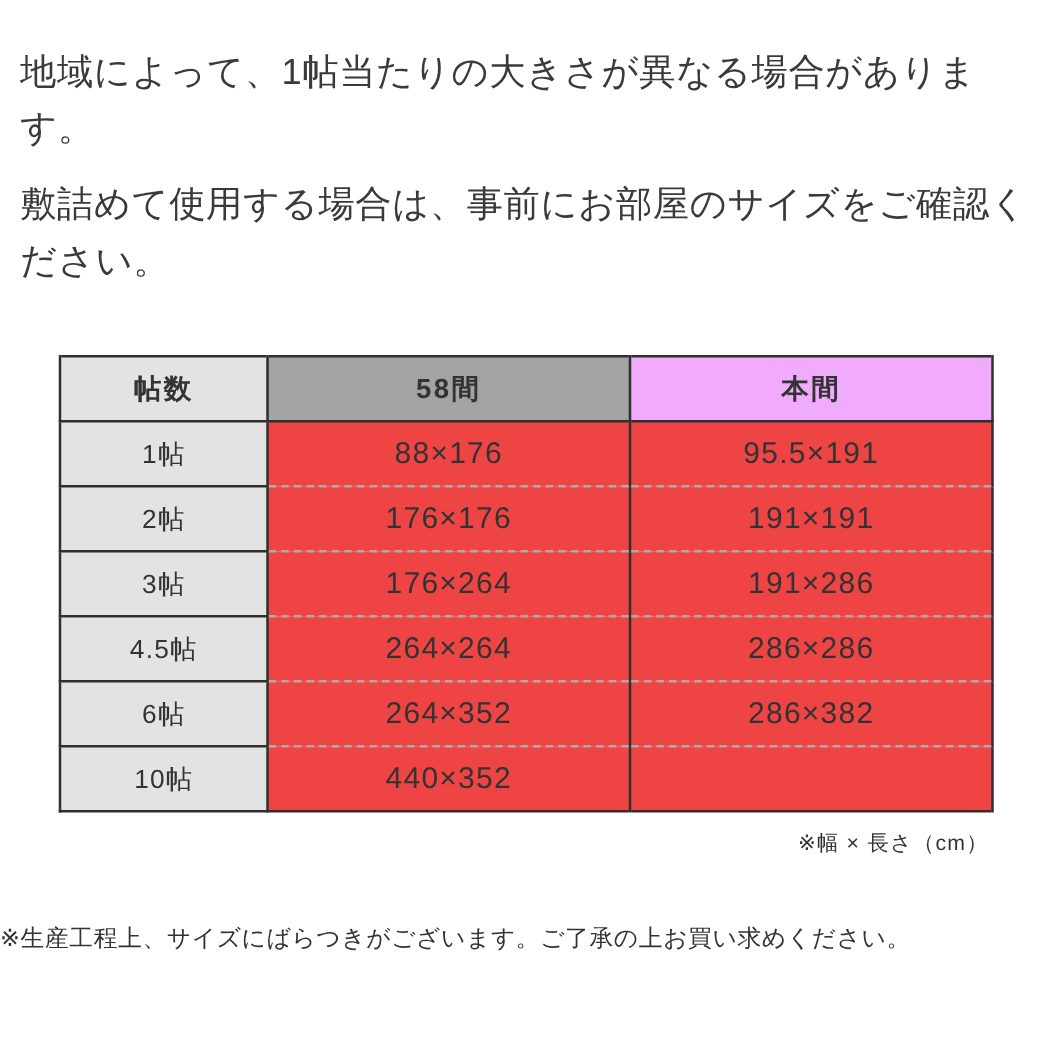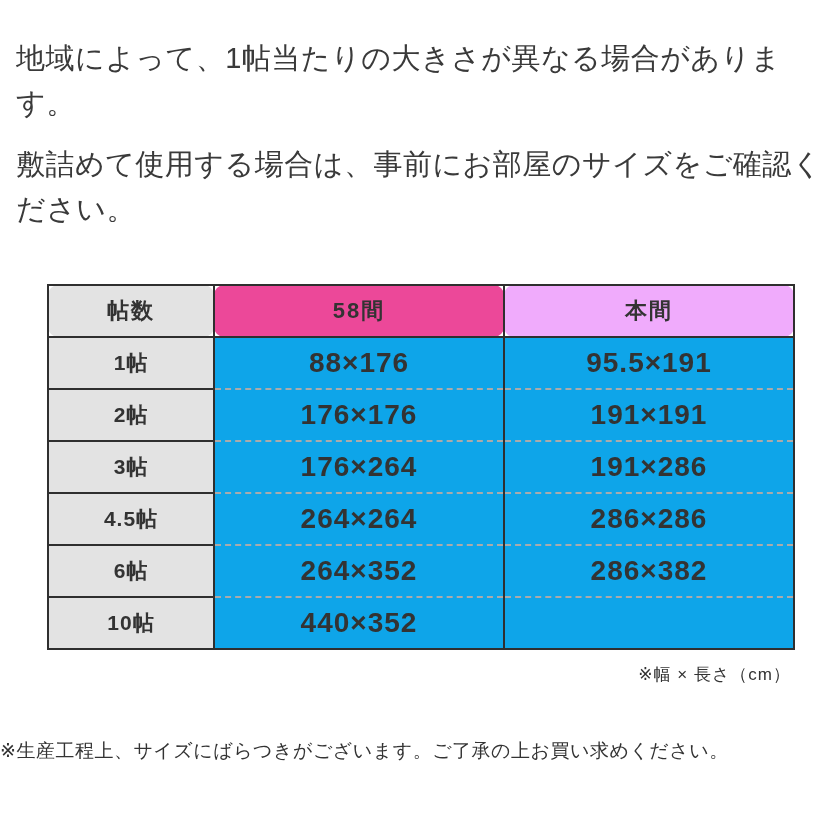--- a/index.html
+++ b/index.html
@@ -57,44 +57,42 @@
     vertical-align: middle;
     padding: 0;
   }
   .size-table thead tr { height: 52px; }
   .size-table thead th {
     border-bottom: 2px solid #2f2f2f;
     font-size: 22px;
     font-weight: bold;
     letter-spacing: 2px;
     color: #333333;
-    border-radius: 10px;
   }
   .hdr-label { background: #e3e3e3; }
-  .hdr-58    { background: #ec4899; }
+  .hdr-58    { background: #a3a3a3; }
   .hdr-honma { background: #f0abfc; margin-left: 44px; }
 
   .size-table tbody tr { height: 52px; }
   .size-table tbody th {
     background: #e3e3e3;
     border-top: 2px solid #000000;
     border-bottom: 2px solid #2f2f2f;
     font-size: 21px;
-    font-weight: bold;
+    font-weight: normal;
     letter-spacing: 1px;
     color: #333333;
   }
   .size-table tbody td {
-    background: #0ea5e9;
+    background: #ef4444;
     border-top: 2px dashed #ababab;
     border-bottom: 2px dashed #ababab;
-    font-size: 28px;
+    font-size: 24px;
     letter-spacing: 1px;
     color: #333333;
-    font-weight: bold;
   }
   td.na-cell {
     background-image: linear-gradient(to top right,
       transparent calc(50% - 0.8px),
       #8f8f8f calc(50% - 0.8px),
       #8f8f8f calc(50% + 0.8px),
       transparent calc(50% + 0.8px));
   }
   .unit-note {
     margin: 13px 2px 0 0;

